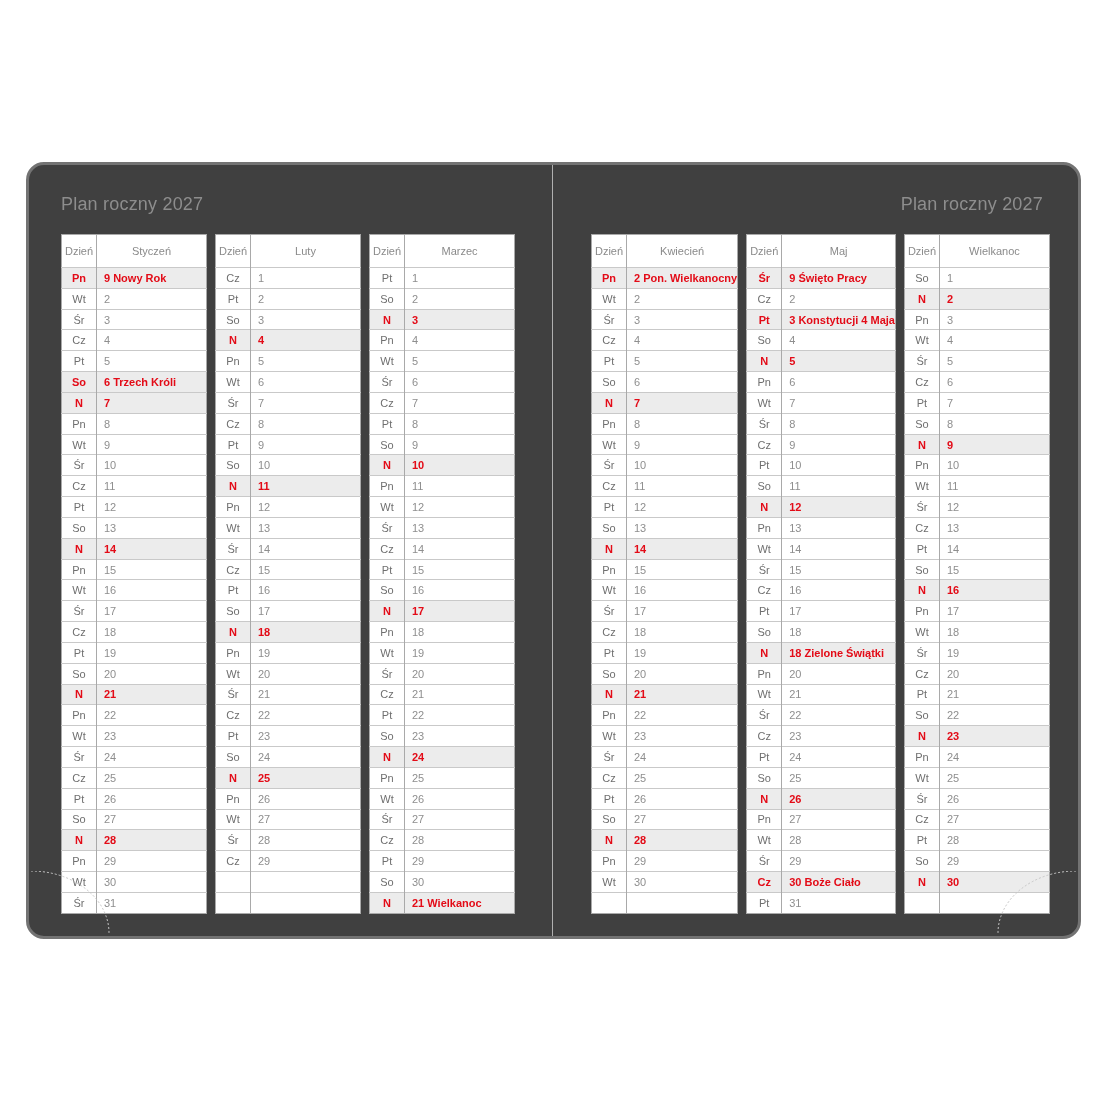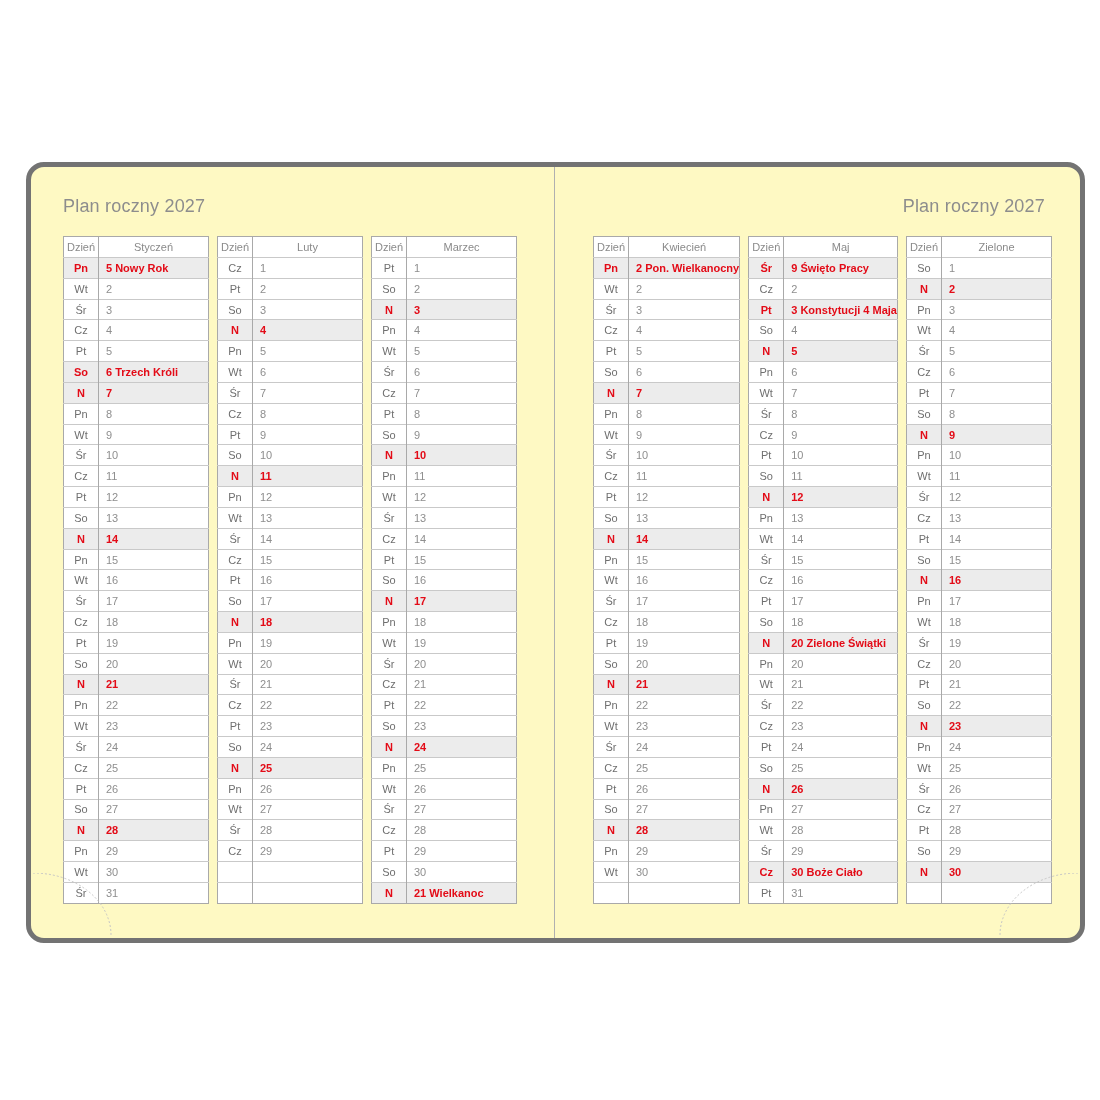--- a/index.html
+++ b/index.html
@@ -3,37 +3,37 @@
 <meta charset="utf-8">
 <style>
   :root{
     --red:#e30b17; --shade:#ececec; --border:#a9a9a9; --rowline:#c9c9c9;
     --dow:#6f6f6f; --date:#8e8e8e; --head:#8a8a8a; --title:#8d8d8d; --curl:#c6c6c6;
   }
   html,body{margin:0;padding:0;}
   body{width:1100px;height:1100px;background:#ffffff;position:relative;
        font-family:"Liberation Sans","DejaVu Sans",sans-serif;}
   .spread{position:absolute;left:26px;top:162px;width:1049px;height:771px;
-          border:5px solid #737373;border-radius:18px;background:#fef9c3;}
+          border:3px solid #737373;border-radius:18px;background:#404040;}
   .divider{position:absolute;left:523px;top:0;bottom:0;width:1px;background:#b0b0b0;}
   .page{position:absolute;top:0;height:100%;}
   .page.left{left:0;width:523px;}
   .page.right{left:524px;right:0;}
   h1.title{position:absolute;top:29px;margin:0;font-size:18px;font-weight:400;
            color:var(--title);letter-spacing:.2px;}
   .page.left h1.title{left:32px;}
   .page.right h1.title{right:35px;}
   .months{position:absolute;top:69px;display:flex;gap:8px;}
   .page.left .months{left:32px;}
   .page.right .months{left:38px;}
   table.month-table{border-collapse:collapse;table-layout:fixed;font-size:11px;
                     border:1px solid var(--border);background:#fff;}
   col.c-dow{width:35px;} col.c-date{width:110px;}
   th,td{padding:0;font-weight:400;white-space:nowrap;overflow:hidden;}
-  thead tr{height:21px;margin-left:20px;}
+  thead tr{height:33px;margin-left:20px;}
   tbody tr{height:20.84px;}
   th{color:var(--head);text-align:center;}
   th.day{border-right:1px solid var(--border);}
   td{border-top:1px solid var(--rowline);}
   td.dow{text-align:center;color:var(--dow);border-right:1px solid var(--border);}
   td.date{padding-left:7px;text-align:left;color:var(--date);}
   tr.holiday td{background:var(--shade);}
   tr.holiday td.dow,tr.holiday td.date{color:var(--red);font-weight:bold;}
   svg.curl{position:absolute;}
   svg.curl-left{left:2px;bottom:2px;}
@@ -55,21 +55,21 @@
           </colgroup>
           <thead>
             <tr>
               <th class="day">Dzień</th>
               <th>Styczeń</th>
             </tr>
           </thead>
           <tbody>
             <tr class="holiday">
               <td class="dow">Pn</td>
-              <td class="date">5 Nowy Rok</td>
+              <td class="date">9 Nowy Rok</td>
             </tr>
             <tr>
               <td class="dow">Wt</td>
               <td class="date">2</td>
             </tr>
             <tr>
               <td class="dow">Śr</td>
               <td class="date">3</td>
             </tr>
             <tr>
@@ -685,21 +685,21 @@
             <tr>
               <td class="dow">Pt</td>
               <td class="date">17</td>
             </tr>
             <tr>
               <td class="dow">So</td>
               <td class="date">18</td>
             </tr>
             <tr class="holiday">
               <td class="dow">N</td>
-              <td class="date">20 Zielone Świątki</td>
+              <td class="date">18 Zielone Świątki</td>
             </tr>
             <tr>
               <td class="dow">Pn</td>
               <td class="date">20</td>
             </tr>
             <tr>
               <td class="dow">Wt</td>
               <td class="date">21</td>
             </tr>
             <tr>
@@ -745,21 +745,21 @@
           </tbody>
         </table>
         <table class="month-table">
           <colgroup>
             <col class="c-dow">
             <col class="c-date">
           </colgroup>
           <thead>
             <tr>
               <th class="day">Dzień</th>
-              <th>Zielone</th>
+              <th>Wielkanoc</th>
             </tr>
           </thead>
           <tbody>
             <tr>
               <td class="dow">So</td>
               <td class="date">1</td>
             </tr>
             <tr class="holiday">
               <td class="dow">N</td>
               <td class="date">2</td>

